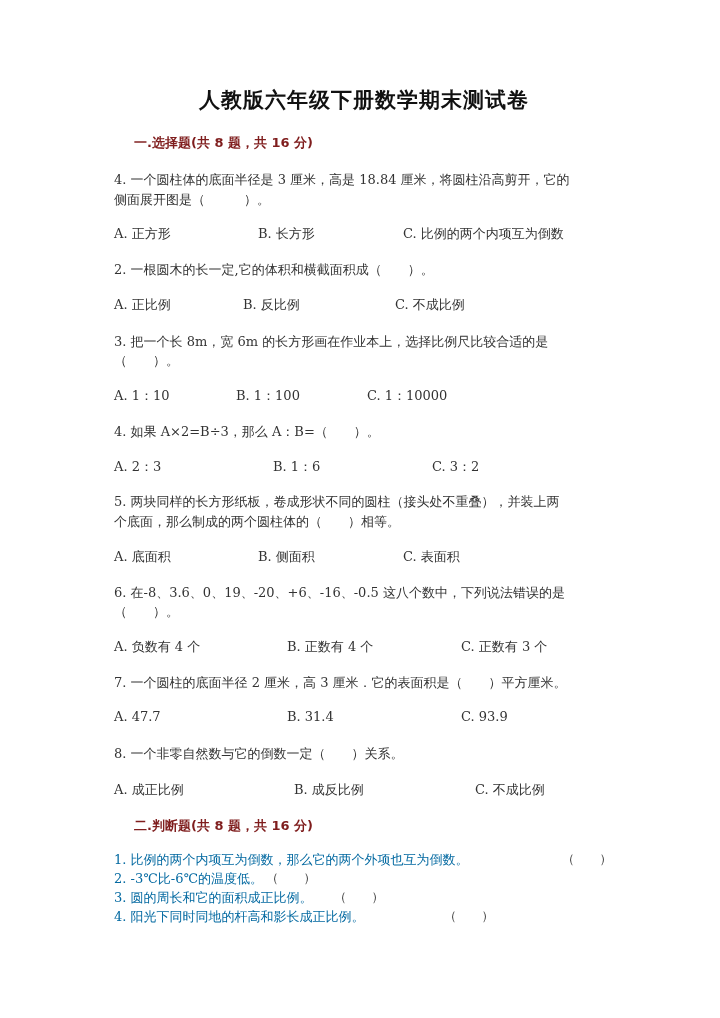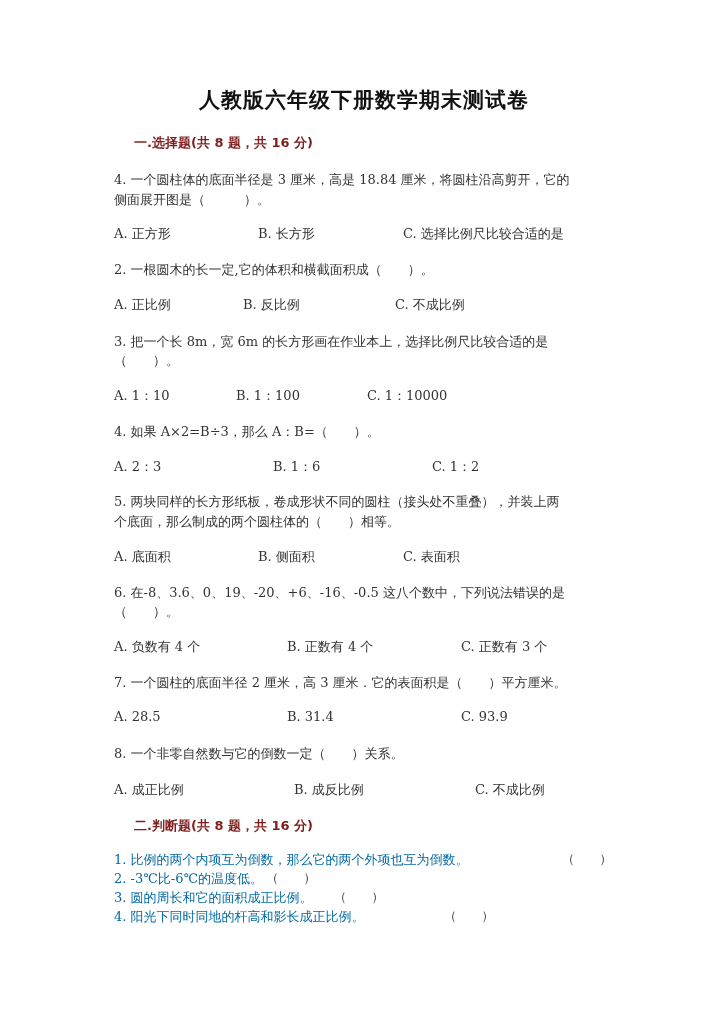--- a/index.html
+++ b/index.html
@@ -30,52 +30,52 @@
 <div class="page">
 
   <div class="title">人教版六年级下册数学期末测试卷</div>
 
   <div class="section-heading" style="top:134px">一.选择题(共 8 题，共 16 分)</div>
 
   <div class="line" style="top:171px">4. 一个圆柱体的底面半径是 3 厘米，高是 18.84 厘米，将圆柱沿高剪开，它的</div>
   <div class="line" style="top:191px">侧面展开图是（　　　）。</div>
   <div class="opt" style="top:225px;left:110px">A. 正方形</div>
   <div class="opt" style="top:225px;left:254px">B. 长方形</div>
-  <div class="opt" style="top:225px;left:399px">C. 选择比例尺比较合适的是</div>
+  <div class="opt" style="top:225px;left:399px">C. 比例的两个内项互为倒数</div>
 
   <div class="line" style="top:261px">2. 一根圆木的长一定,它的体积和横截面积成（　　）。</div>
   <div class="opt" style="top:296px;left:110px">A. 正比例</div>
   <div class="opt" style="top:296px;left:239px">B. 反比例</div>
   <div class="opt" style="top:296px;left:391px">C. 不成比例</div>
 
   <div class="line" style="top:333px">3. 把一个长 8m，宽 6m 的长方形画在作业本上，选择比例尺比较合适的是</div>
   <div class="line" style="top:352px">（　　）。</div>
   <div class="opt" style="top:387px;left:110px">A. 1：10</div>
   <div class="opt" style="top:387px;left:232px">B. 1：100</div>
   <div class="opt" style="top:387px;left:363px">C. 1：10000</div>
 
   <div class="line" style="top:423px">4. 如果 A×2=B÷3，那么 A：B=（　　）。</div>
   <div class="opt" style="top:458px;left:110px">A. 2：3</div>
   <div class="opt" style="top:458px;left:269px">B. 1：6</div>
-  <div class="opt" style="top:458px;left:428px">C. 1：2</div>
+  <div class="opt" style="top:458px;left:428px">C. 3：2</div>
 
   <div class="line" style="top:493px">5. 两块同样的长方形纸板，卷成形状不同的圆柱（接头处不重叠），并装上两</div>
   <div class="line" style="top:513px">个底面，那么制成的两个圆柱体的（　　）相等。</div>
   <div class="opt" style="top:548px;left:110px">A. 底面积</div>
   <div class="opt" style="top:548px;left:254px">B. 侧面积</div>
   <div class="opt" style="top:548px;left:399px">C. 表面积</div>
 
   <div class="line" style="top:584px">6. 在-8、3.6、0、19、-20、+6、-16、-0.5 这八个数中，下列说法错误的是</div>
   <div class="line" style="top:603px">（　　）。</div>
   <div class="opt" style="top:638px;left:110px">A. 负数有 4 个</div>
   <div class="opt" style="top:638px;left:283px">B. 正数有 4 个</div>
   <div class="opt" style="top:638px;left:457px">C. 正数有 3 个</div>
 
   <div class="line" style="top:674px">7. 一个圆柱的底面半径 2 厘米，高 3 厘米．它的表面积是（　　）平方厘米。</div>
-  <div class="opt" style="top:709px;left:110px">A. 28.5</div>
+  <div class="opt" style="top:709px;left:110px">A. 47.7</div>
   <div class="opt" style="top:709px;left:283px">B. 31.4</div>
   <div class="opt" style="top:709px;left:457px">C. 93.9</div>
 
   <div class="line" style="top:745px">8. 一个非零自然数与它的倒数一定（　　）关系。</div>
   <div class="opt" style="top:781px;left:110px">A. 成正比例</div>
   <div class="opt" style="top:781px;left:290px">B. 成反比例</div>
   <div class="opt" style="top:781px;left:471px">C. 不成比例</div>
 
   <div class="section-heading" style="top:817px">二.判断题(共 8 题，共 16 分)</div>
 

